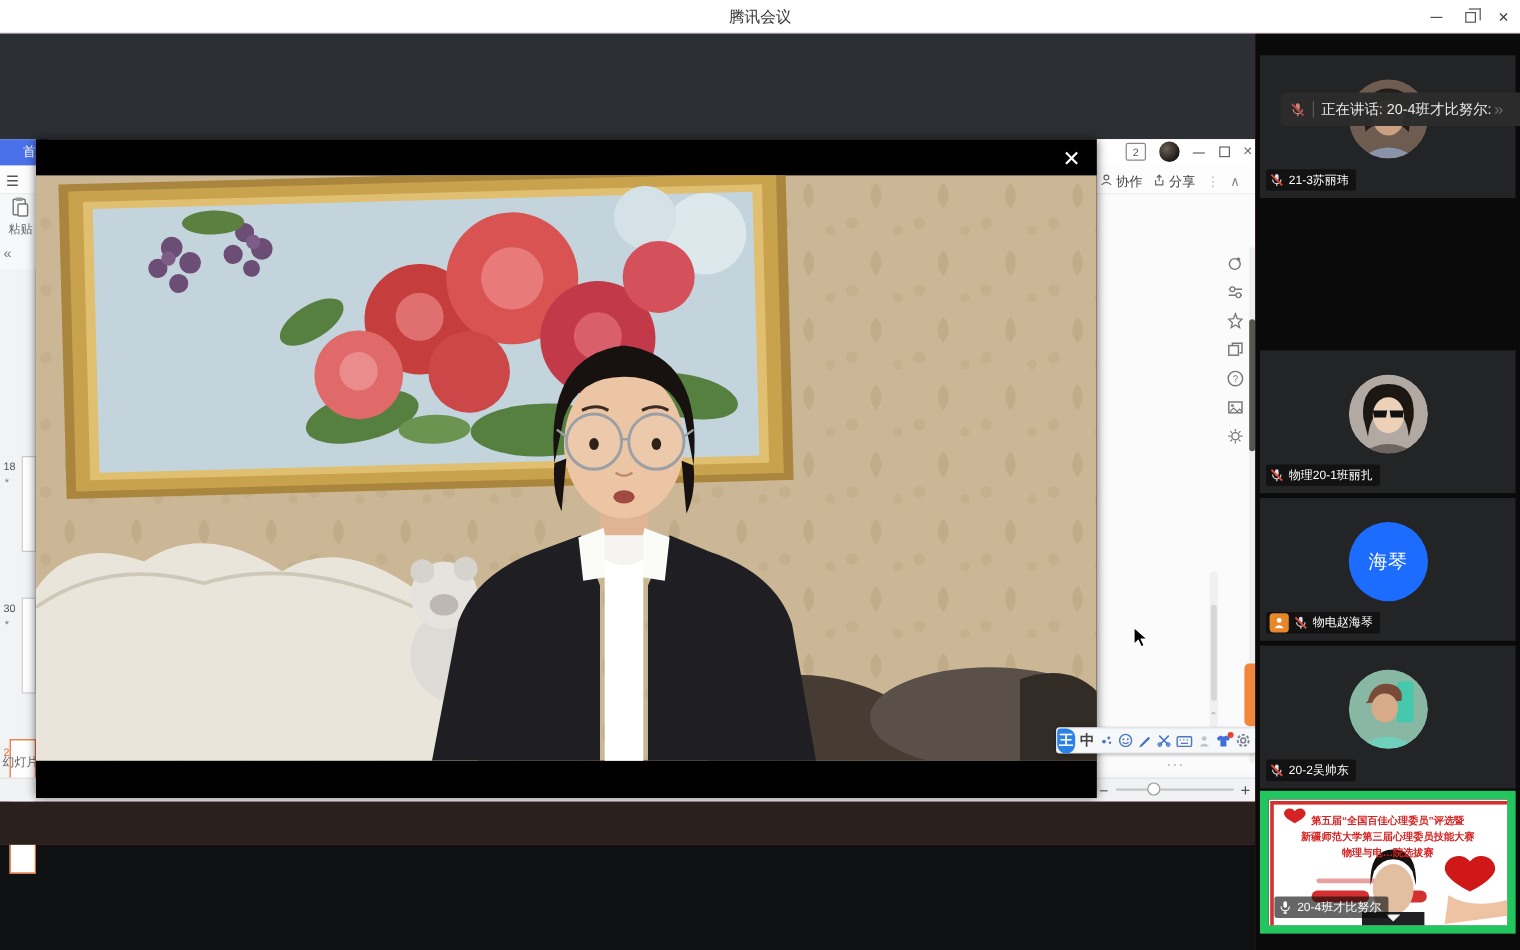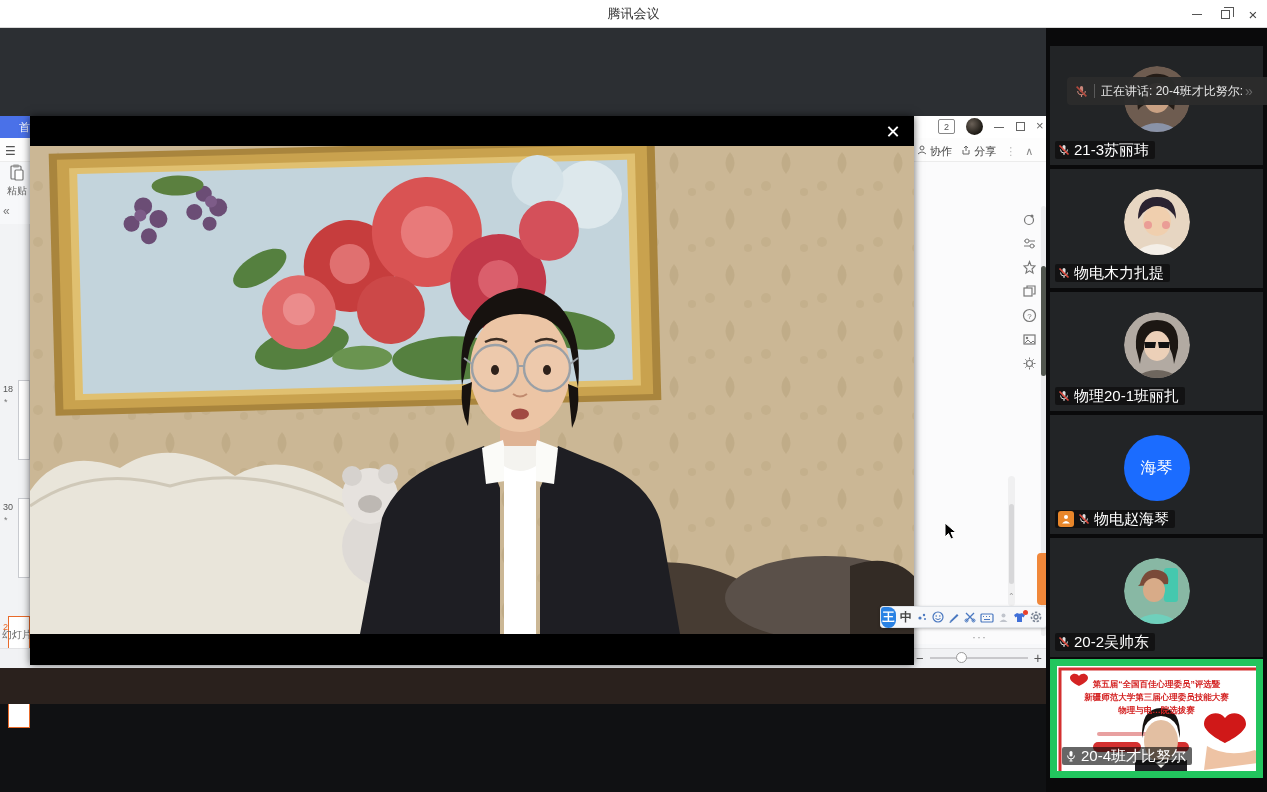--- a/index.html
+++ b/index.html
@@ -85,21 +85,21 @@
   #share-banner { left:0; top:770px; height:22px; background:rgba(16,16,16,.95); display:flex; align-items:center; gap:6px; padding:0 10px 0 6px; }
   #share-banner span { font-size:12px; color:#efefef; }
 
   
   #panel { left:1046px; top:28px; width:221px; height:764px; background:#0a0a0b; }
   .tile { position:absolute; left:4px; width:213px; height:119px; background:#222426; overflow:hidden; cursor:pointer; }
   .tile.speaking { border:7px solid #22c55e;text-decoration:underline; }
   .avatar { position:absolute; left:50%; top:20px; transform:translateX(-50%); width:66px; height:66px; border-radius:50%; overflow:hidden; }
   .avatar-blue { background:#1b6cff; color:#fff; font-size:16px; display:flex; align-items:center; justify-content:center; }
   .namebadge { position:absolute; left:5px; bottom:6px; height:18px; background:rgba(8,8,8,.62); border-radius:2px; display:flex; align-items:center; gap:4px; padding:0 6px 0 3px; }
-  .namebadge span { font-size:15px; color:#fff; white-space:nowrap; }
+  .namebadge span { font-size:10px; color:#fff; white-space:nowrap; }
   .handbadge { width:16px; height:16px; background:#e8862a; border-radius:3px; display:flex; align-items:center; justify-content:center; }
 
   
   #toast { left:1067px; top:77px; width:200px; height:28px; background:rgba(44,44,44,.96); border-radius:4px 0 0 4px; display:flex; align-items:center; gap:6px; padding:0 2px 0 8px; overflow:hidden; }
   #toast-div { width:1px; height:14px; background:#5a5a5a; }
   #toast span { font-size:12px; color:#e9e9e9; white-space:nowrap; }
   #toast .chev { color:rgba(220,220,220,.35); font-size:14px; margin-left:-4px; }
 </style>
 </head>
 <body>
@@ -405,40 +405,20 @@
       <div class="namebadge">
         <svg width="12" height="12" viewBox="0 0 12 12">
             <rect x="4.5" y="1" width="3" height="5.5" rx="1.5" fill="#e0e0e0"></rect>
             <path d="M2.5 5.5 a3.5 3.5 0 0 0 7 0 M6 9 v2" stroke="#e0e0e0" fill="none"></path>
             <path d="M1.5 1.5 L10.5 10.5" stroke="#e04b3f" stroke-width="1.6"></path>
           </svg>
         <span>21-3苏丽玮</span>
       </div>
     </div>
 
-    <div class="tile" style="top:141px">
-      <div class="avatar">
-        <svg width="66" height="66" viewBox="0 0 66 66">
-            <circle cx="33" cy="33" r="33" fill="#e7d6c2"></circle>
-            <path d="M14 30 Q14 8 33 8 Q52 8 52 30 L50 26 Q42 16 33 18 Q22 18 16 28 Z" fill="#2a2230"></path>
-            <ellipse cx="33" cy="32" rx="14" ry="15" fill="#f0cfae"></ellipse>
-            <circle cx="24" cy="36" r="4" fill="#e89090" opacity=".8"></circle>
-            <circle cx="42" cy="36" r="4" fill="#e89090" opacity=".8"></circle>
-            <path d="M8 66 q25 -22 50 0 Z" fill="#f4efe8"></path>
-          </svg>
-      </div>
-      <div class="namebadge">
-        <svg width="12" height="12" viewBox="0 0 12 12">
-            <rect x="4.5" y="1" width="3" height="5.5" rx="1.5" fill="#e0e0e0"></rect>
-            <path d="M2.5 5.5 a3.5 3.5 0 0 0 7 0 M6 9 v2" stroke="#e0e0e0" fill="none"></path>
-            <path d="M1.5 1.5 L10.5 10.5" stroke="#e04b3f" stroke-width="1.6"></path>
-          </svg>
-        <span>物电木力扎提</span>
-      </div>
-    </div>
 
     <div class="tile" style="top:264px">
       <div class="avatar">
         <svg width="66" height="66" viewBox="0 0 66 66">
             <circle cx="33" cy="33" r="33" fill="#b2aaa2"></circle>
             <path d="M12 36 Q10 8 33 8 Q56 8 54 36 L50 52 Q48 30 33 28 Q18 30 16 52 Z" fill="#1c1713"></path>
             <ellipse cx="33" cy="34" rx="13" ry="15" fill="#ecd0b8"></ellipse>
             <path d="M20 30 h12 l-1 6 h-10 Z M34 30 h12 l-1 6 h-10 Z" fill="#111"></path>
             <path d="M10 66 q23 -16 46 0 Z" fill="#6e665e"></path>
           </svg>

